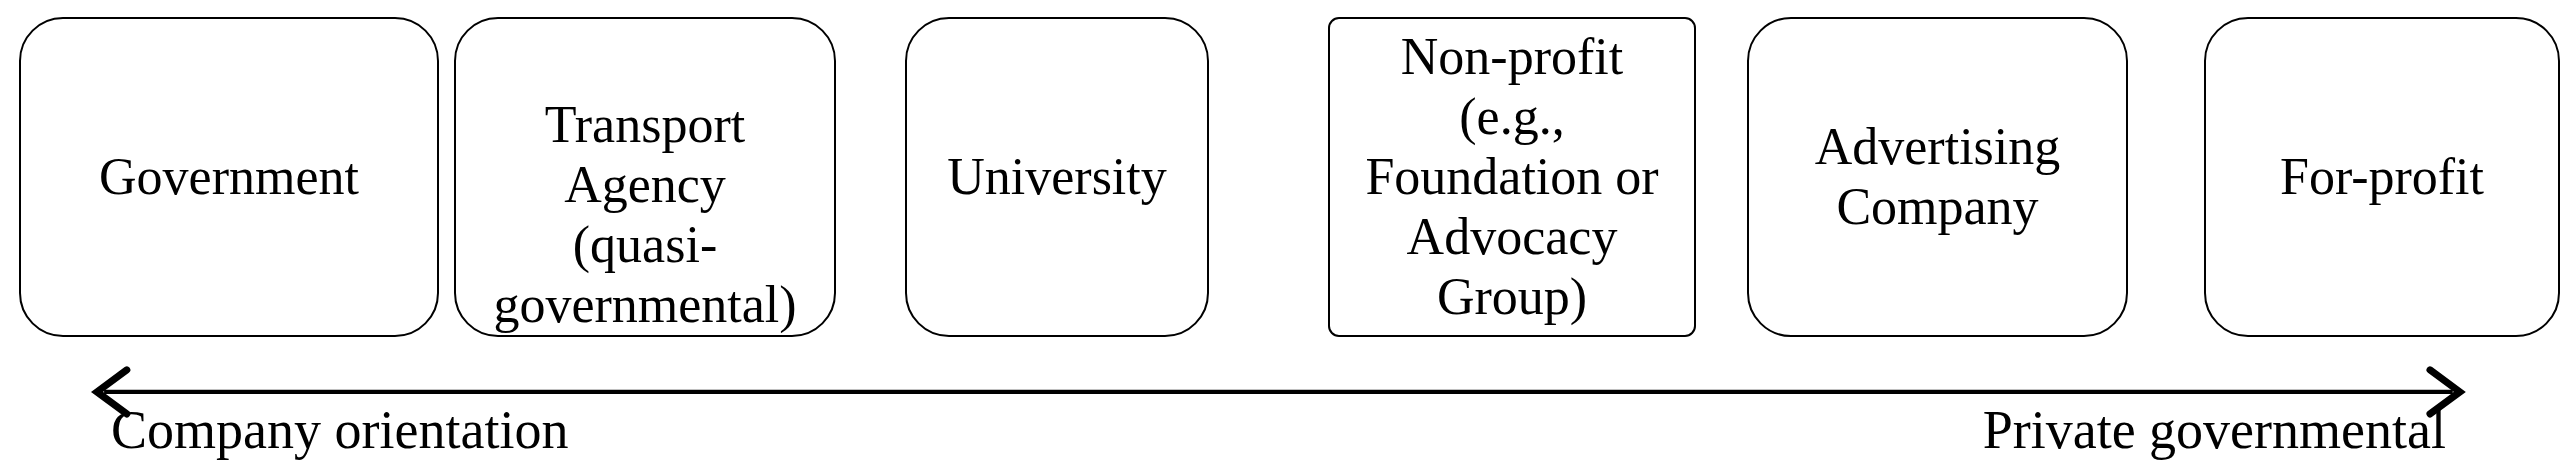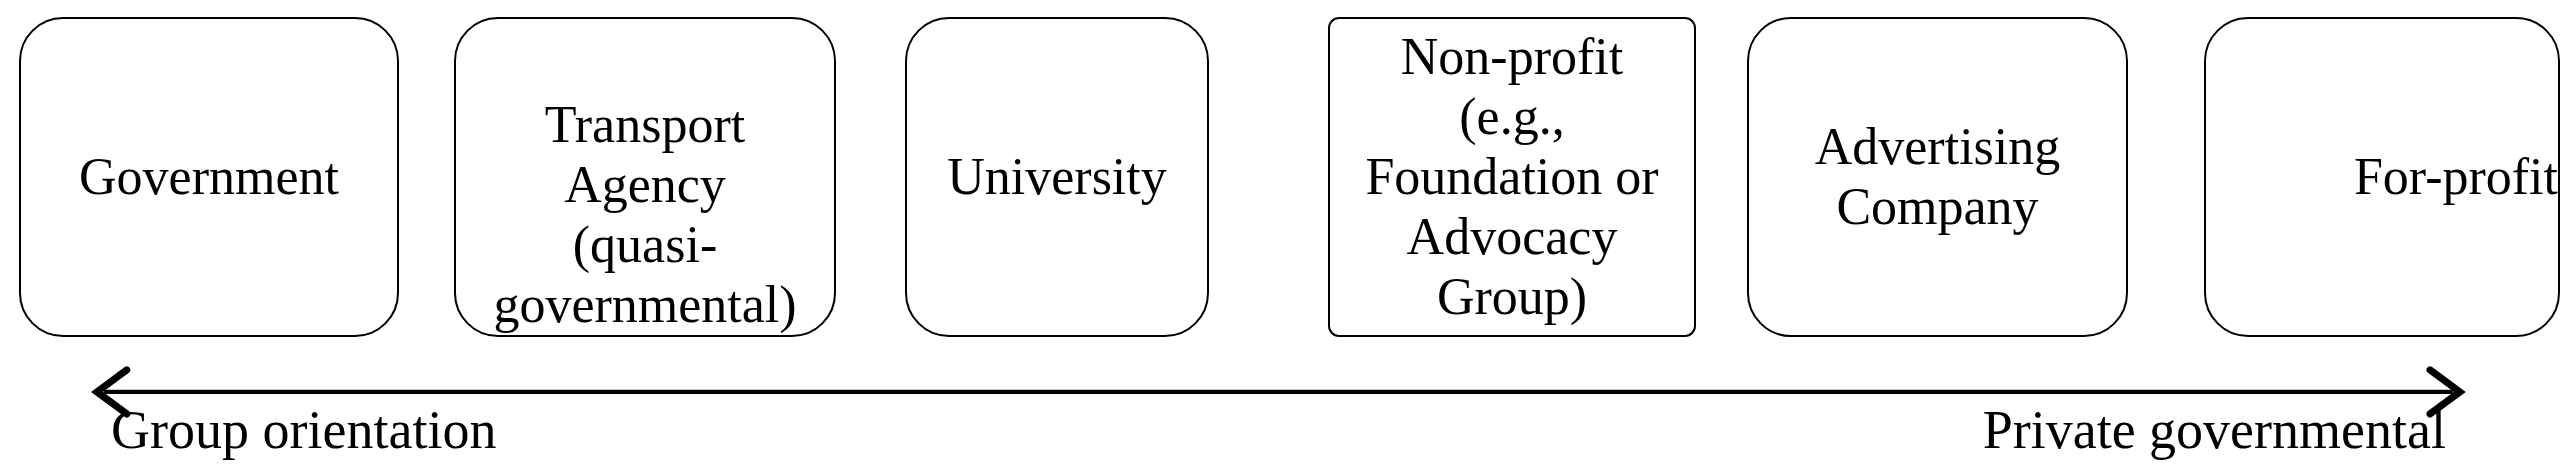--- a/index.html
+++ b/index.html
@@ -23,26 +23,26 @@
     justify-content:center;
   }
   .org-box-label{
     font-size:52px;
     line-height:60px;
     text-align:center;
     white-space:nowrap;
     color:#000;
   }
   
-  #box-government          {left:19px;  width:380px;}
+  #box-government          {left:19px;  width:420px;}
   #box-transport-agency    {left:454px; width:382px;align-items:flex-end;}
   #box-university          {left:905px;width:304px;}
   #box-nonprofit           {left:1328px;width:368px;border-radius:11px;}
   #box-advertising-company {left:1747px;width:381px;}
-  #box-for-profit          {left:2204px;width:356px;justify-content:flex-end;}
+  #box-for-profit          {left:2204px;width:356px;}
 
   .axis-arrow-svg{
     position:absolute;
     left:0;top:360px;
     width:2576px;height:71px;
     display:block;
   }
   .axis-label{
     position:absolute;
     top:403px;
@@ -80,16 +80,16 @@
 <div class="org-box" id="box-for-profit">
   <div class="org-box-label">For-profit</div>
 </div>
 
 <svg class="axis-arrow-svg" viewBox="0 0 3615 100" aria-hidden="true">
   <line x1="140" y1="45" x2="3448" y2="45" stroke="#000000" stroke-width="6"></line>
   <path d="M 172 14 L 130 45 L 172 76" fill="none" stroke="#000000" stroke-width="10" stroke-linecap="round" stroke-linejoin="miter"></path>
   <path d="M 3416 14 L 3458 45 L 3416 76" fill="none" stroke="#000000" stroke-width="10" stroke-linecap="round" stroke-linejoin="miter"></path>
 </svg>
 
-<div class="axis-label" id="public-orientation-label">Group orientation</div>
+<div class="axis-label" id="public-orientation-label">Company orientation</div>
 
 <div class="axis-label" id="private-orientation-label">Private governmental</div>
 
 
 </body></html>

